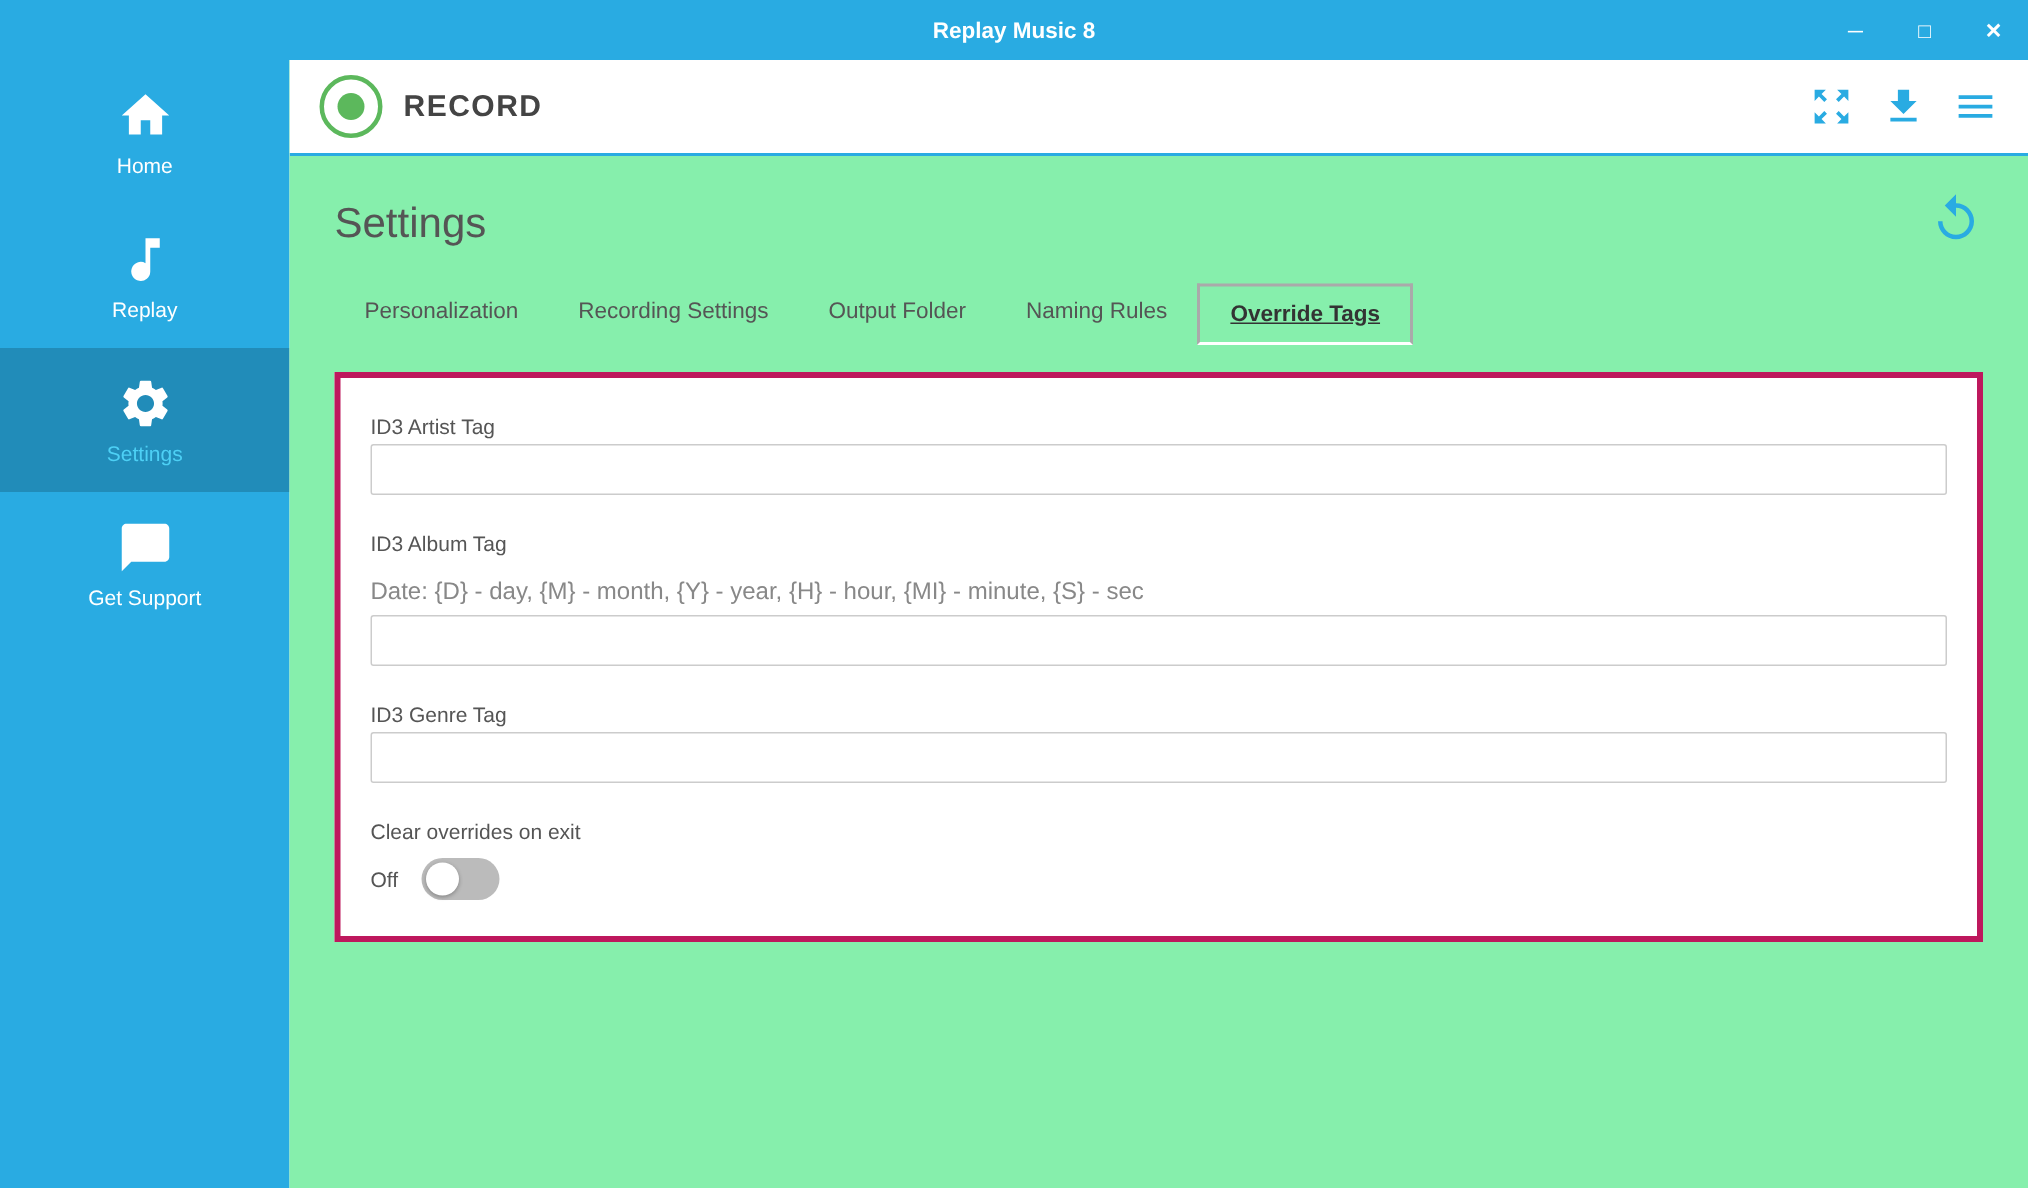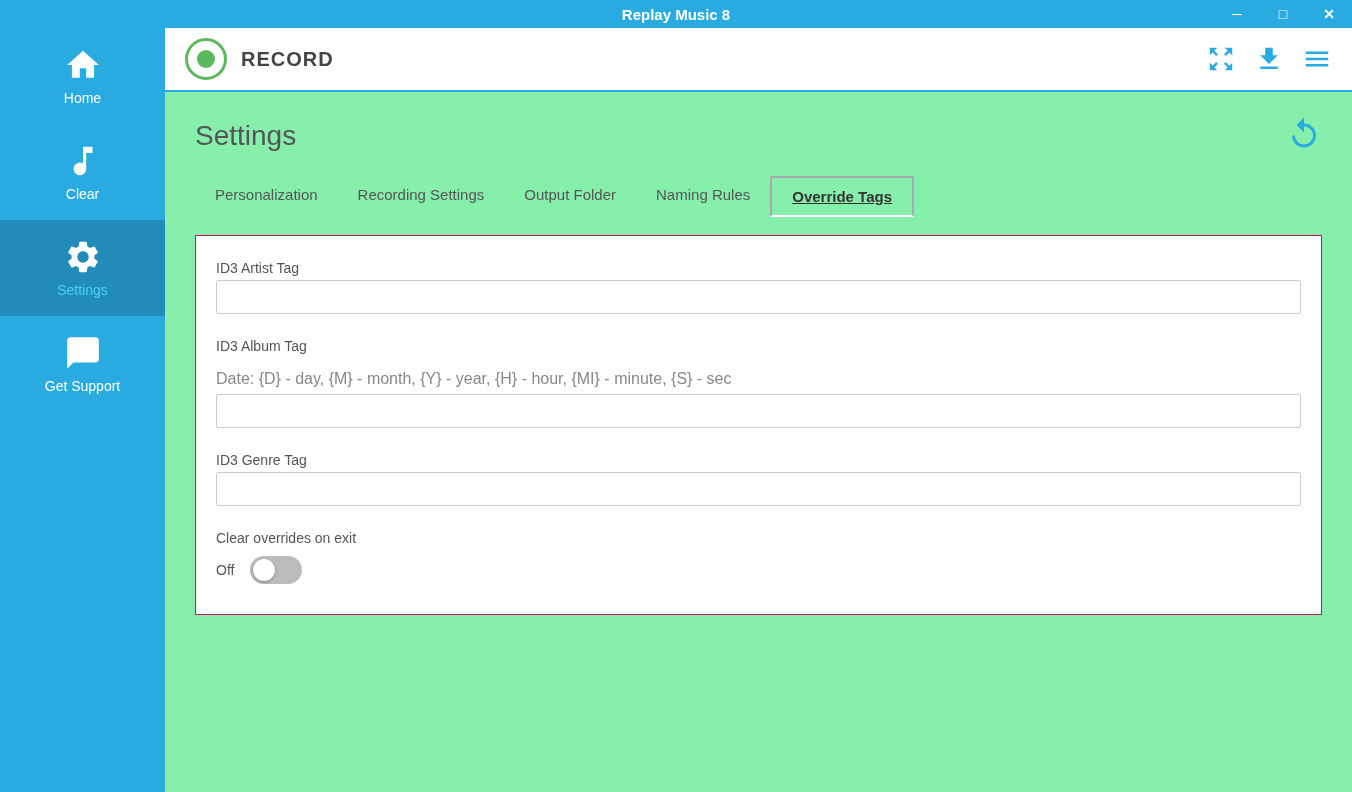--- a/index.html
+++ b/index.html
@@ -1,21 +1,21 @@
 <!DOCTYPE html>
 <html><head>
   <meta charset="utf-8">
   <style>
     * { box-sizing: border-box; margin: 0; padding: 0; }
     body { font-family: 'Segoe UI', Arial, sans-serif; background: #fff; width: 1352px; height: 792px; overflow: hidden; display: flex; flex-direction: column; }
 
     
     .title-bar {
       background: #29abe2;
-      height: 28px;
+      height: 40px;
       display: flex;
       align-items: center;
       justify-content: center;
       color: #fff;
       font-size: 15px;
       font-weight: 600;
       position: relative;
       flex-shrink: 0;
     }
     .title-bar-controls {
@@ -39,21 +39,21 @@
 
     
     .app-body {
       display: flex;
       flex: 1;
       overflow: hidden;
     }
 
     
     .sidebar {
-      width: 165px;
+      width: 193px;
       background: #29abe2;
       display: flex;
       flex-direction: column;
       flex-shrink: 0;
     }
     .sidebar-item {
       display: flex;
       flex-direction: column;
       align-items: center;
       justify-content: center;
@@ -167,21 +167,21 @@
       font-weight: 700;
       color: #333;
       border: 2px solid #aaa;
       border-bottom: 2px solid #fff;
       margin-bottom: -2px;
       text-decoration: underline;
     }
 
     
     .tab-content {
-      border: 1px solid #be185d;
+      border: 4px solid #be185d;
       background: #fff;
       padding: 24px 20px;
       min-height: 380px;
     }
 
     
     .field-group {
       margin-bottom: 24px;
     }
     .field-label {
@@ -287,21 +287,21 @@
       <svg viewBox="0 0 24 24" xmlns="http://www.w3.org/2000/svg">
         <path d="M10 20v-6h4v6h5v-8h3L12 3 2 12h3v8z"></path>
       </svg>
       <span class="sidebar-label">Home</span>
     </div>
 
     <div class="sidebar-item">
       <svg viewBox="0 0 24 24" xmlns="http://www.w3.org/2000/svg">
         <path d="M12 3v10.55A4 4 0 1 0 14 17V7h4V3h-6z"></path>
       </svg>
-      <span class="sidebar-label">Clear</span>
+      <span class="sidebar-label">Replay</span>
     </div>
 
     <div class="sidebar-item settings-item">
       <svg viewBox="0 0 24 24" xmlns="http://www.w3.org/2000/svg">
         <path d="M19.14 12.94c.04-.3.06-.61.06-.94s-.02-.64-.07-.94l2.03-1.58a.49.49 0 0 0 .12-.61l-1.92-3.32a.488.488 0 0 0-.59-.22l-2.39.96a7.07 7.07 0 0 0-1.62-.94l-.36-2.54a.484.484 0 0 0-.48-.41h-3.84c-.24 0-.43.17-.47.41l-.36 2.54c-.59.24-1.13.57-1.62.94l-2.39-.96a.477.477 0 0 0-.59.22L2.74 8.87c-.12.21-.08.47.12.61l2.03 1.58c-.05.3-.09.63-.09.94s.02.64.07.94l-2.03 1.58a.49.49 0 0 0-.12.61l1.92 3.32c.12.22.37.29.59.22l2.39-.96c.5.38 1.03.7 1.62.94l.36 2.54c.05.24.24.41.48.41h3.84c.24 0 .44-.17.47-.41l.36-2.54c.59-.24 1.13-.56 1.62-.94l2.39.96c.22.08.47 0 .59-.22l1.92-3.32c.12-.22.07-.47-.12-.61l-2.01-1.58zM12 15.6c-1.98 0-3.6-1.62-3.6-3.6s1.62-3.6 3.6-3.6 3.6 1.62 3.6 3.6-1.62 3.6-3.6 3.6z"></path>
       </svg>
       <span class="sidebar-label" style="color:#4dd0f5;">Settings</span>
     </div>
 
     <div class="sidebar-item">

